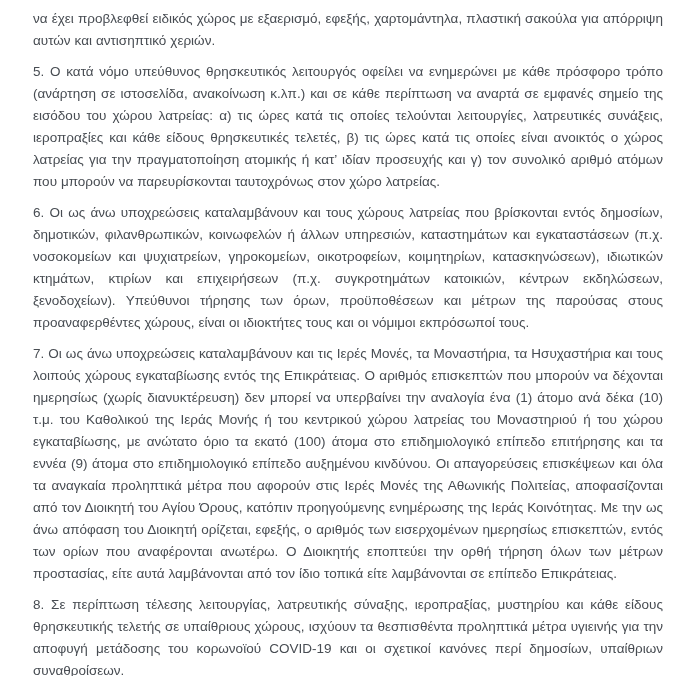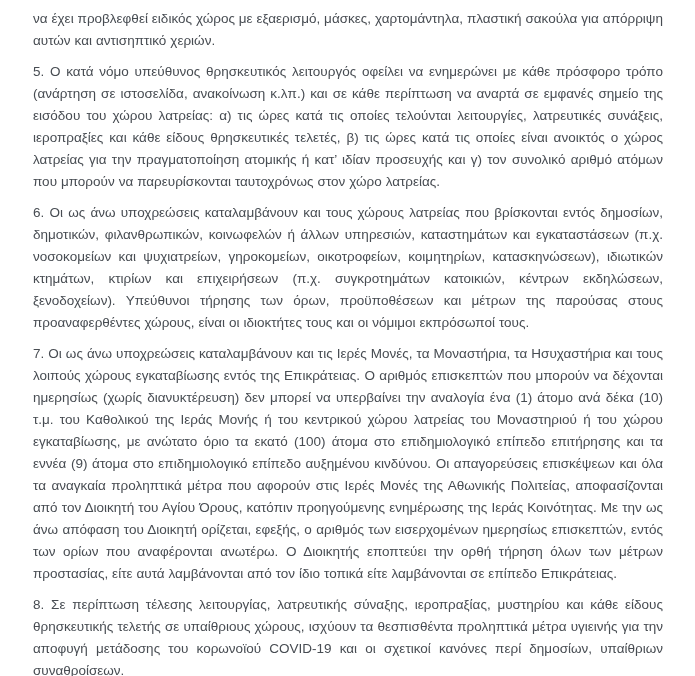--- a/index.html
+++ b/index.html
@@ -24,19 +24,19 @@
     margin: 0 0 9px 0;
     text-align: justify;
     text-justify: inter-word;
     word-spacing: 0.2px;
   }
 </style>
 </head>
 <body>
 
 <div class="page">
-  <p>να έχει προβλεφθεί ειδικός χώρος με εξαερισμό, μάσκες, χαρτομάντηλα, πλαστική σακούλα για απόρριψη αυτών και αντισηπτικό χεριών.</p>
+  <p>να έχει προβλεφθεί ειδικός χώρος με εξαερισμό, εφεξής, χαρτομάντηλα, πλαστική σακούλα για απόρριψη αυτών και αντισηπτικό χεριών.</p>
   <p>5. Ο κατά νόμο υπεύθυνος θρησκευτικός λειτουργός οφείλει να ενημερώνει με κάθε πρόσφορο τρόπο (ανάρτηση σε ιστοσελίδα, ανακοίνωση κ.λπ.) και σε κάθε περίπτωση να αναρτά σε εμφανές σημείο της εισόδου του χώρου λατρείας: α) τις ώρες κατά τις οποίες τελούνται λειτουργίες, λατρευτικές συνάξεις, ιεροπραξίες και κάθε είδους θρησκευτικές τελετές, β) τις ώρες κατά τις οποίες είναι ανοικτός ο χώρος λατρείας για την πραγματοποίηση ατομικής ή κατ’ ιδίαν προσευχής και γ) τον συνολικό αριθμό ατόμων που μπορούν να παρευρίσκονται ταυτοχρόνως στον χώρο λατρείας.</p>
   <p>6. Οι ως άνω υποχρεώσεις καταλαμβάνουν και τους χώρους λατρείας που βρίσκονται εντός δημοσίων, δημοτικών, φιλανθρωπικών, κοινωφελών ή άλλων υπηρεσιών, καταστημάτων και εγκαταστάσεων (π.χ. νοσοκομείων και ψυχιατρείων, γηροκομείων, οικοτροφείων, κοιμητηρίων, κατασκηνώσεων), ιδιωτικών κτημάτων, κτιρίων και επιχειρήσεων (π.χ. συγκροτημάτων κατοικιών, κέντρων εκδηλώσεων, ξενοδοχείων). Υπεύθυνοι τήρησης των όρων, προϋποθέσεων και μέτρων της παρούσας στους προαναφερθέντες χώρους, είναι οι ιδιοκτήτες τους και οι νόμιμοι εκπρόσωποί τους.</p>
   <p>7. Οι ως άνω υποχρεώσεις καταλαμβάνουν και τις Ιερές Μονές, τα Μοναστήρια, τα Ησυχαστήρια και τους λοιπούς χώρους εγκαταβίωσης εντός της Επικράτειας. Ο αριθμός επισκεπτών που μπορούν να δέχονται ημερησίως (χωρίς διανυκτέρευση) δεν μπορεί να υπερβαίνει την αναλογία ένα (1) άτομο ανά δέκα (10) τ.μ. του Καθολικού της Ιεράς Μονής ή του κεντρικού χώρου λατρείας του Μοναστηριού ή του χώρου εγκαταβίωσης, με ανώτατο όριο τα εκατό (100) άτομα στο επιδημιολογικό επίπεδο επιτήρησης και τα εννέα (9) άτομα στο επιδημιολογικό επίπεδο αυξημένου κινδύνου. Οι απαγορεύσεις επισκέψεων και όλα τα αναγκαία προληπτικά μέτρα που αφορούν στις Ιερές Μονές της Αθωνικής Πολιτείας, αποφασίζονται από τον Διοικητή του Αγίου Όρους, κατόπιν προηγούμενης ενημέρωσης της Ιεράς Κοινότητας. Με την ως άνω απόφαση του Διοικητή ορίζεται, εφεξής, ο αριθμός των εισερχομένων ημερησίως επισκεπτών, εντός των ορίων που αναφέρονται ανωτέρω. Ο Διοικητής εποπτεύει την ορθή τήρηση όλων των μέτρων προστασίας, είτε αυτά λαμβάνονται από τον ίδιο τοπικά είτε λαμβάνονται σε επίπεδο Επικράτειας.</p>
   <p>8. Σε περίπτωση τέλεσης λειτουργίας, λατρευτικής σύναξης, ιεροπραξίας, μυστηρίου και κάθε είδους θρησκευτικής τελετής σε υπαίθριους χώρους, ισχύουν τα θεσπισθέντα προληπτικά μέτρα υγιεινής για την αποφυγή μετάδοσης του κορωνοϊού COVID-19 και οι σχετικοί κανόνες περί δημοσίων, υπαίθριων συναθροίσεων.</p>
 
 </div>
 
 </body></html>

